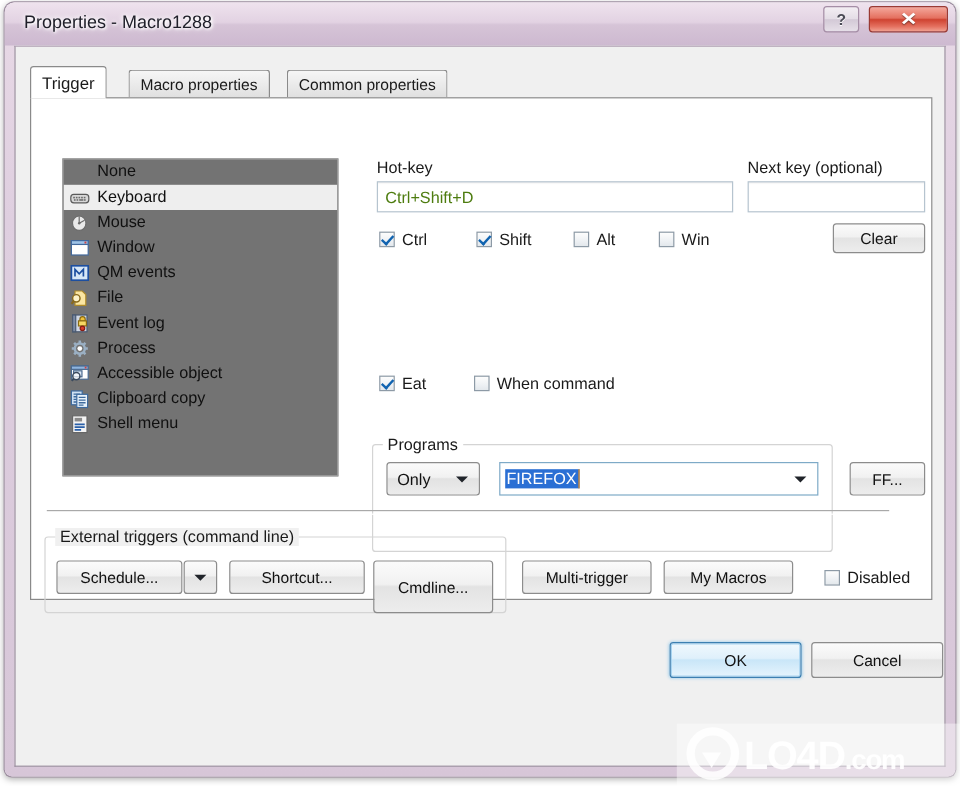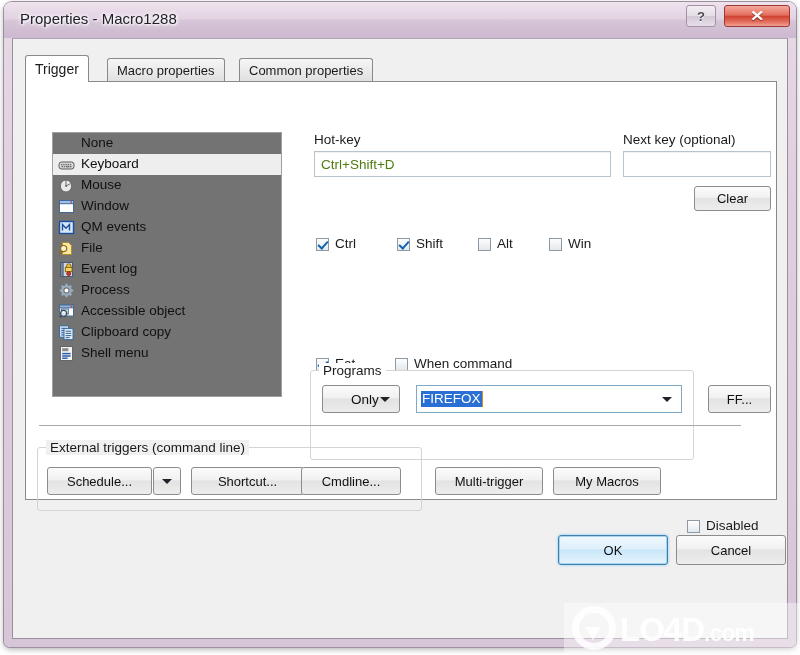--- a/index.html
+++ b/index.html
@@ -145,24 +145,23 @@
     box-shadow: inset 0 1px 1px rgba(0,0,0,.06);
     box-sizing: border-box;
     display: flex; align-items: center;
     padding-left: 6px;
     font-size: 13.5px; color: #4d7c0f;
   }
 
   
   .cbx-wrap {
     position: absolute;
-    display: flex; align-items: flex-end;
+    display: flex; align-items: center;
     font-size: 13.5px; color: #1a1a1a;
     white-space: nowrap;
-    margin-top: 44px;
   }
   .cbx {
     width: 13px; height: 13px;
     border: 1px solid #8d9aa6;
     background: linear-gradient(180deg,#fdfdfd 0%,#eef1f4 60%,#e3e8ec 100%);
     box-sizing: border-box;
     margin-right: 6px;
     position: relative;
     flex: 0 0 13px;
   }
@@ -212,21 +211,21 @@
 
   
   .dropdown {
     position: absolute;
     box-sizing: border-box;
     border: 1px solid #8c8c8c;
     border-radius: 3px;
     background: linear-gradient(180deg,#fbfbfb 0%,#f1f1f1 45%,#e2e2e2 50%,#ececec 100%);
     display: flex; align-items: center;
     padding-left: 8px;
-    font-size: 13.5px; color: #111; justify-content: center;
+    font-size: 13.5px; color: #111;
   }
   .dropdown .arrow, .combo .arrow {
     position: absolute; right: 9px; top: 50%;
     margin-top: -2px;
     width: 0; height: 0;
     border-left: 5px solid transparent;
     border-right: 5px solid transparent;
     border-top: 5px solid #20242a;
   }
   .combo {
@@ -549,21 +548,21 @@
     </div>
 
     <div id="separator"></div>
 
     <div class="groupbox" id="external-group" style="left:24px; top:408px; width:385px; height:64px;">
       <span class="gb-title">External triggers (command line)</span>
     </div>
     <div class="btn" style="left:34px; top:428px; width:105px; height:28px;">Schedule...</div>
     <div class="split-arrow" style="left:140px; top:428px; width:28px; height:28px;"></div>
     <div class="btn" style="left:178px; top:428px; width:113px; height:28px;">Shortcut...</div>
-    <div class="btn" style="left:288px; top:428px; width:100px; height:28px;">Cmdline...</div>
+    <div class="btn" style="left:298px; top:428px; width:100px; height:44px;">Cmdline...</div>
 
     <div class="btn" style="left:422px; top:428px; width:108px; height:28px;">Multi-trigger</div>
     <div class="btn" style="left:540px; top:428px; width:108px; height:28px;">My Macros</div>
     <div class="cbx-wrap" style="left:674px; top:435px;">
       <span class="cbx"></span>
       <span>Disabled</span>
     </div>
 
     <div class="btn focus-default" style="left:545px; top:496px; width:110px; height:30px;">OK</div>
     <div class="btn" style="left:663px; top:496px; width:110px; height:30px;">Cancel</div>

